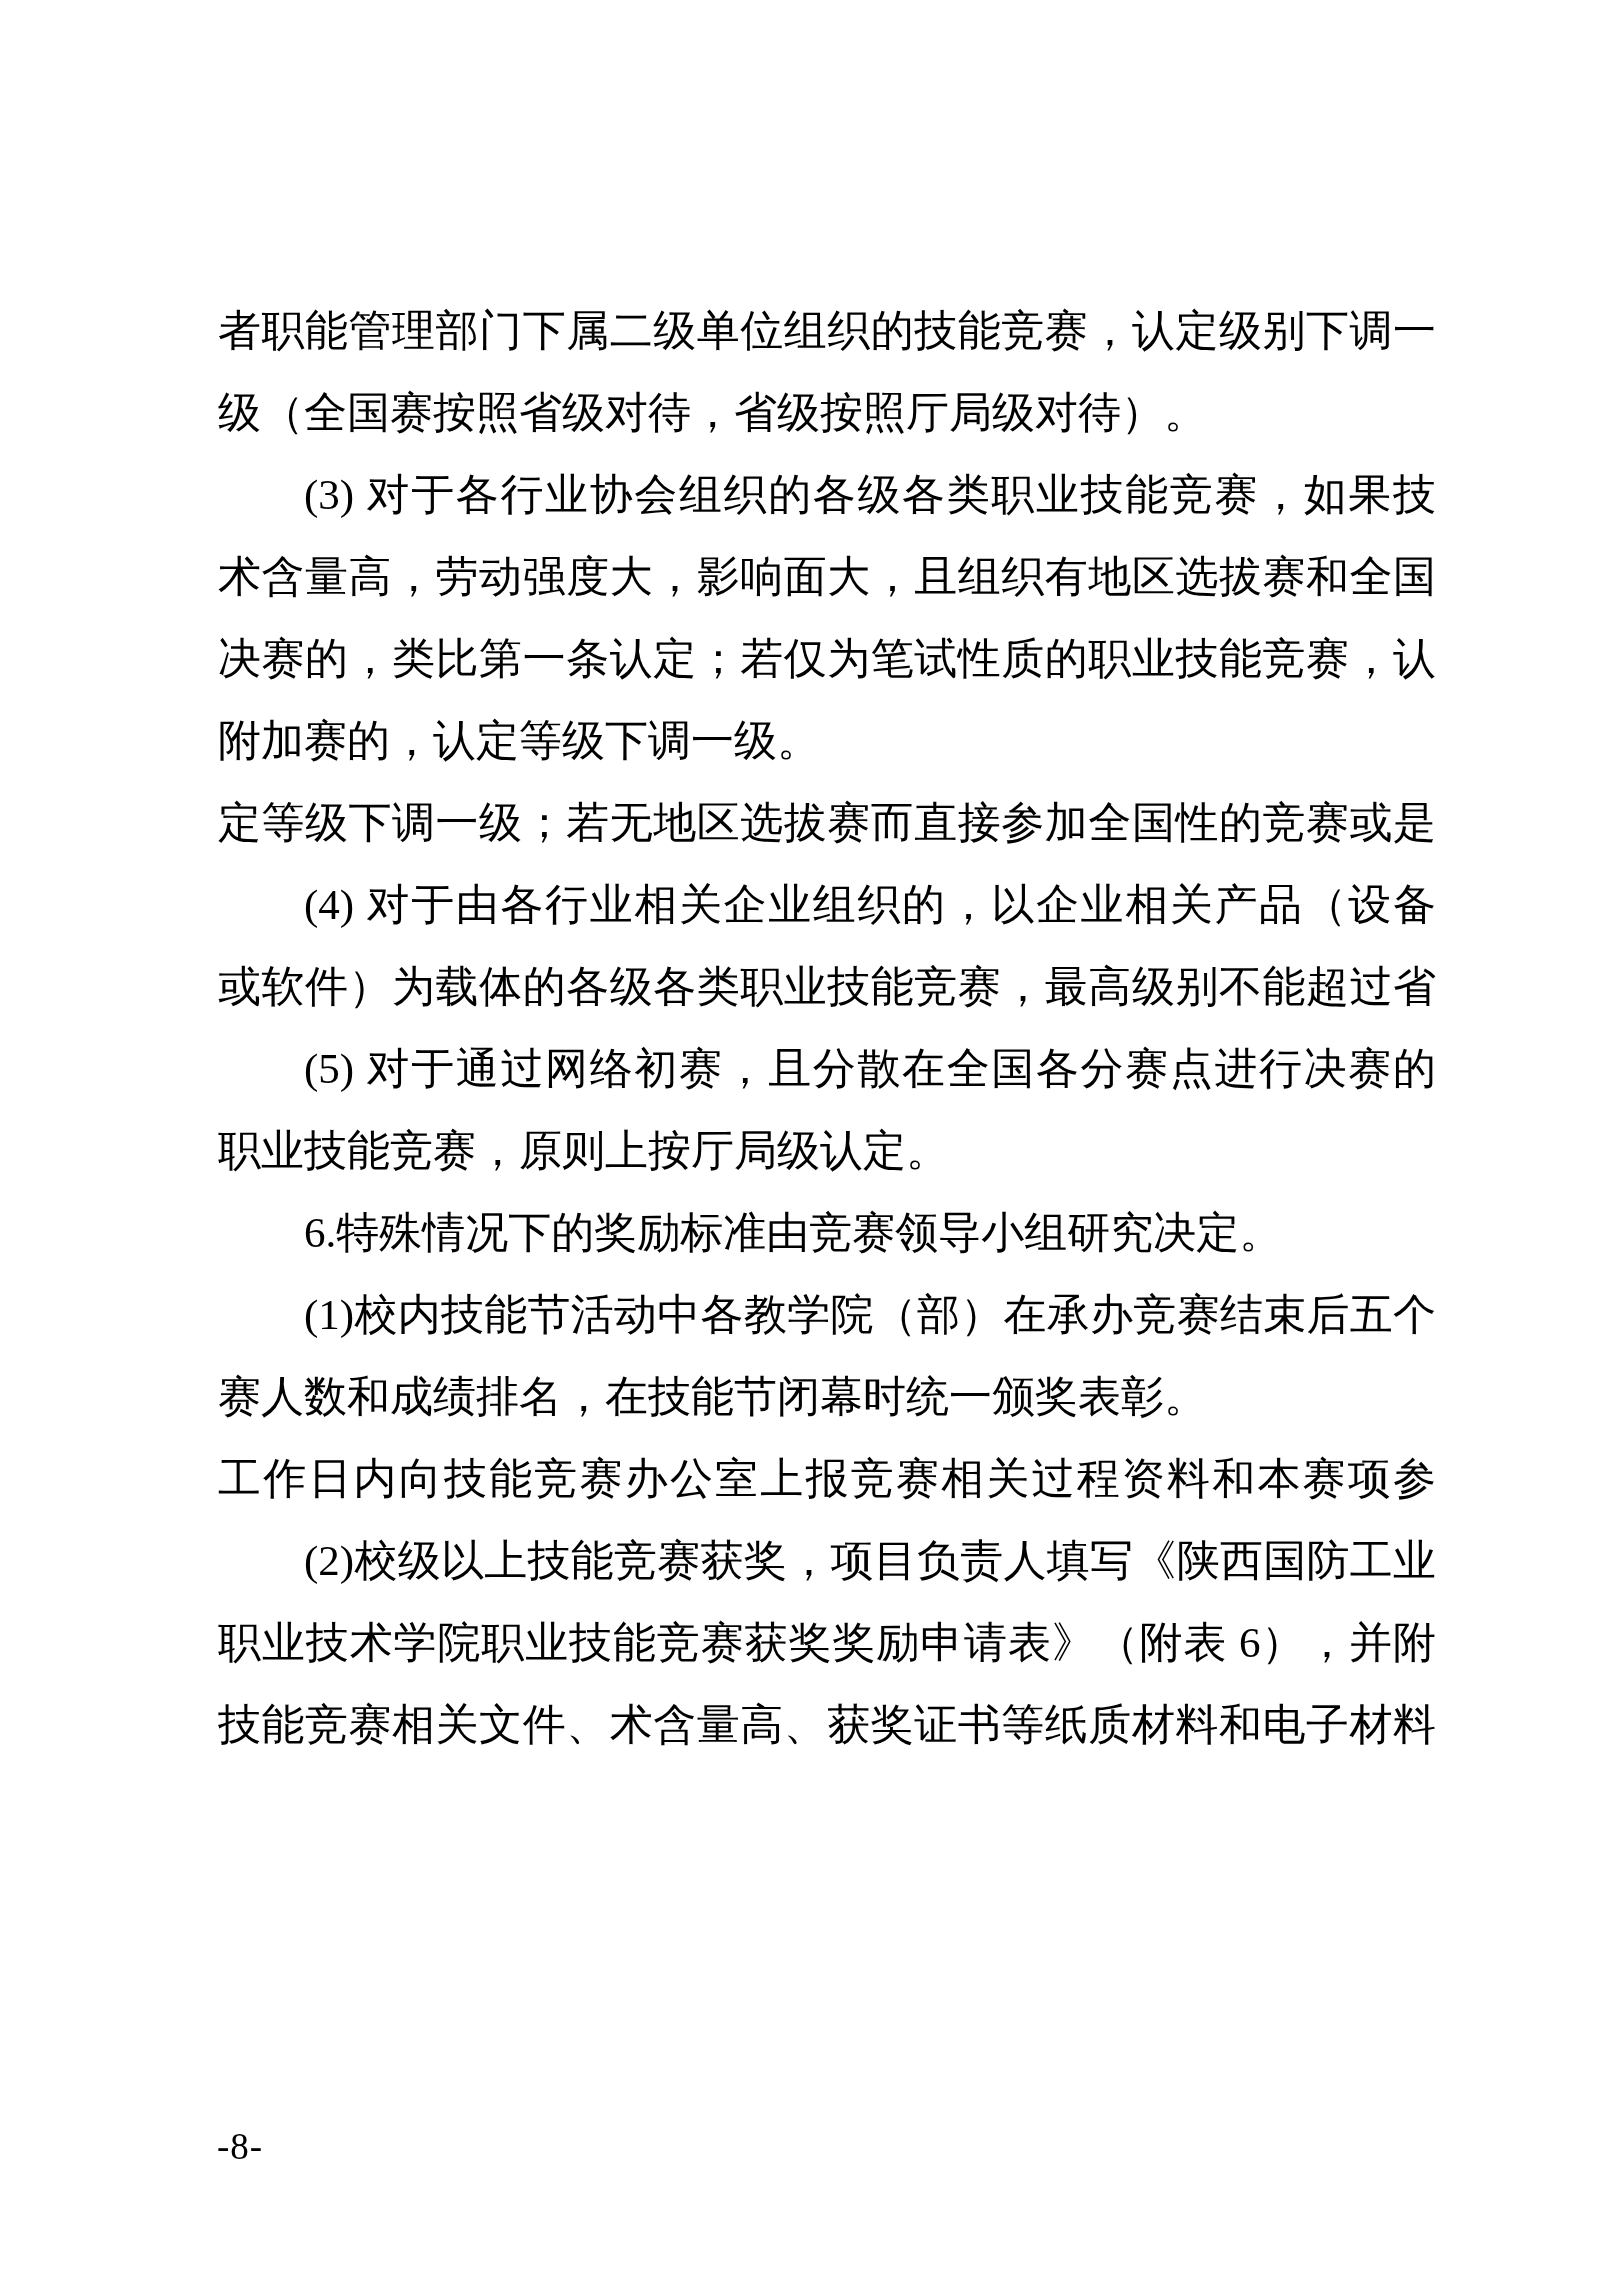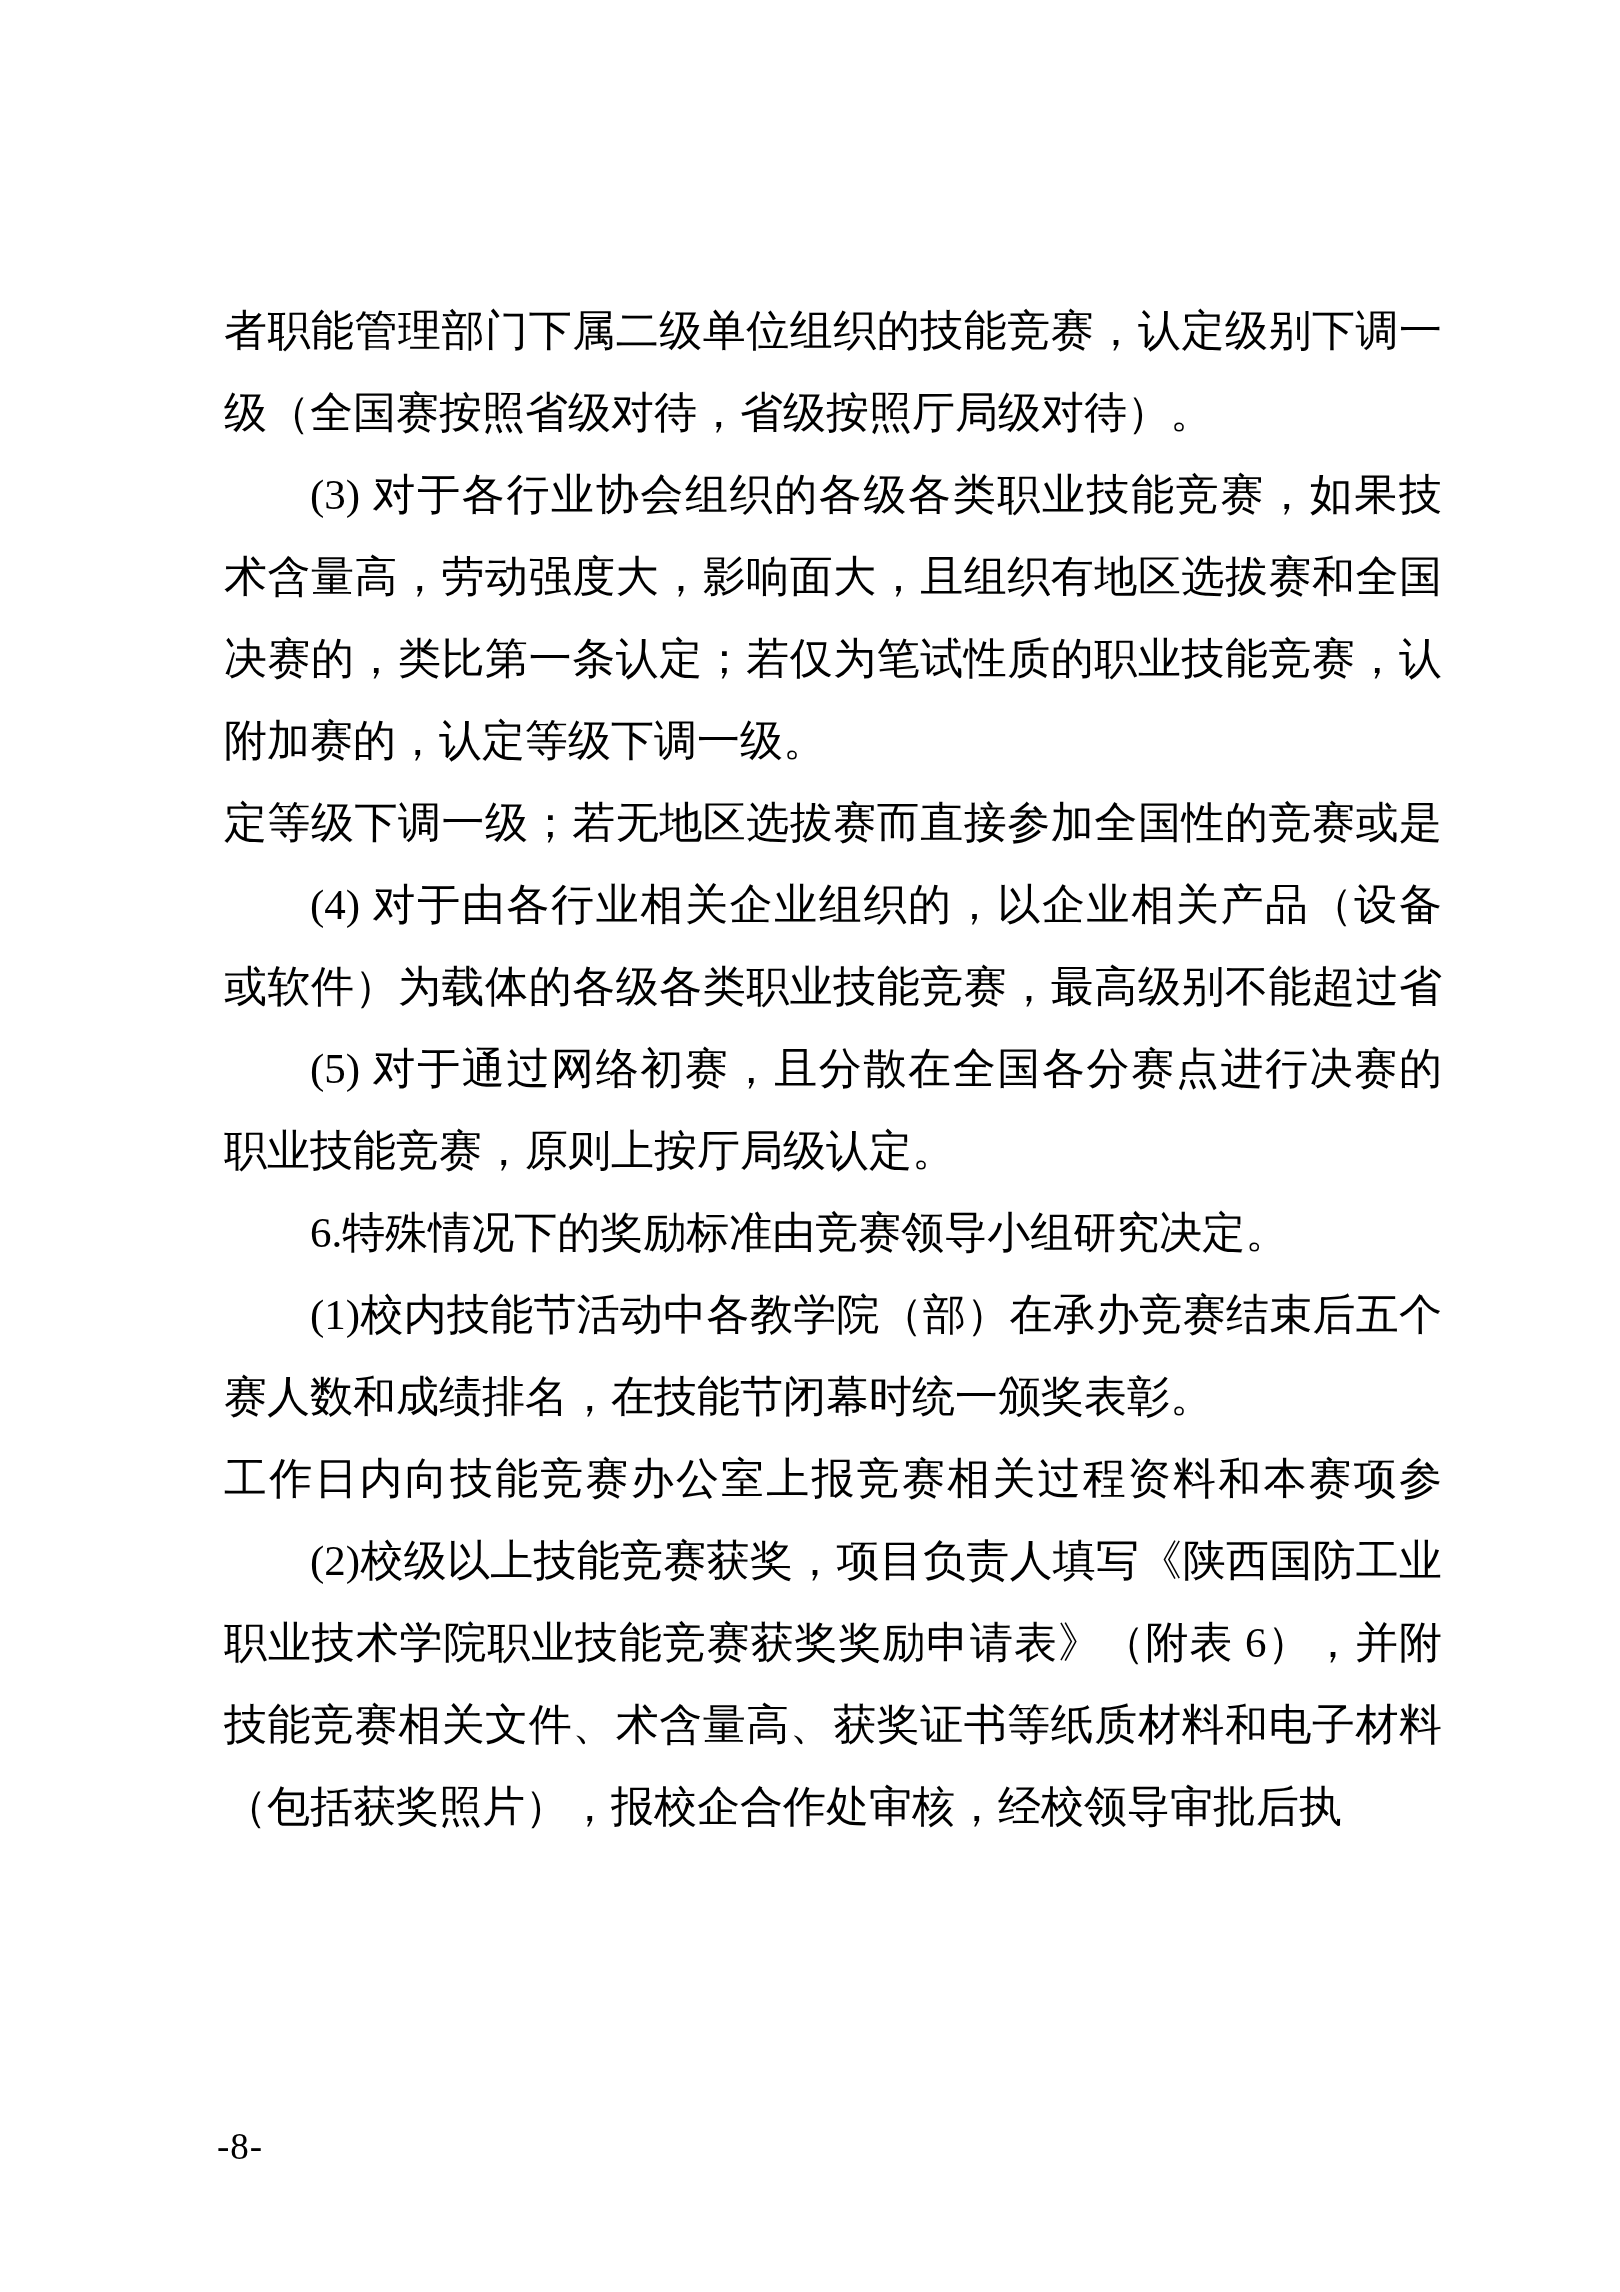--- a/index.html
+++ b/index.html
@@ -9,21 +9,21 @@
   }
   .page {
     position: relative;
     width: 1620px;
     height: 2293px;
     background: #ffffff;
     overflow: hidden;
   }
   .doc-body {
     position: absolute;
-    left: 224px;
+    left: 218px;
     top: 290px;
     width: 1218px;
     color: #000000;
     font-family: "Liberation Serif", "DejaVu Serif", serif;
   }
   .line {
     font-size: 43px;
     height: 82px;
     line-height: 82px;
     white-space: normal;
@@ -66,18 +66,17 @@
     <div class="line j">或软件）为载体的各级各类职业技能竞赛，最高级别不能超过省</div>
     <div class="line j ind">(5) 对于通过网络初赛，且分散在全国各分赛点进行决赛的</div>
     <div class="line">职业技能竞赛，原则上按厅局级认定。</div>
     <div class="line ind">6.特殊情况下的奖励标准由竞赛领导小组研究决定。</div>
     <div class="line j ind">(1)校内技能节活动中各教学院（部）在承办竞赛结束后五个</div>
     <div class="line">赛人数和成绩排名，在技能节闭幕时统一颁奖表彰。</div>
     <div class="line j">工作日内向技能竞赛办公室上报竞赛相关过程资料和本赛项参</div>
     <div class="line j ind">(2)校级以上技能竞赛获奖，项目负责人填写《陕西国防工业</div>
     <div class="line j">职业技术学院职业技能竞赛获奖奖励申请表》（附表 6），并附</div>
     <div class="line j">技能竞赛相关文件、术含量高、获奖证书等纸质材料和电子材料</div>
-    <div class="line">（包括获奖照片），报校企合作处审核，经校领导审批后执</div>
   </div>
 
   <div class="page-number">-8-</div>
 </div>
 
 
 </body></html>

